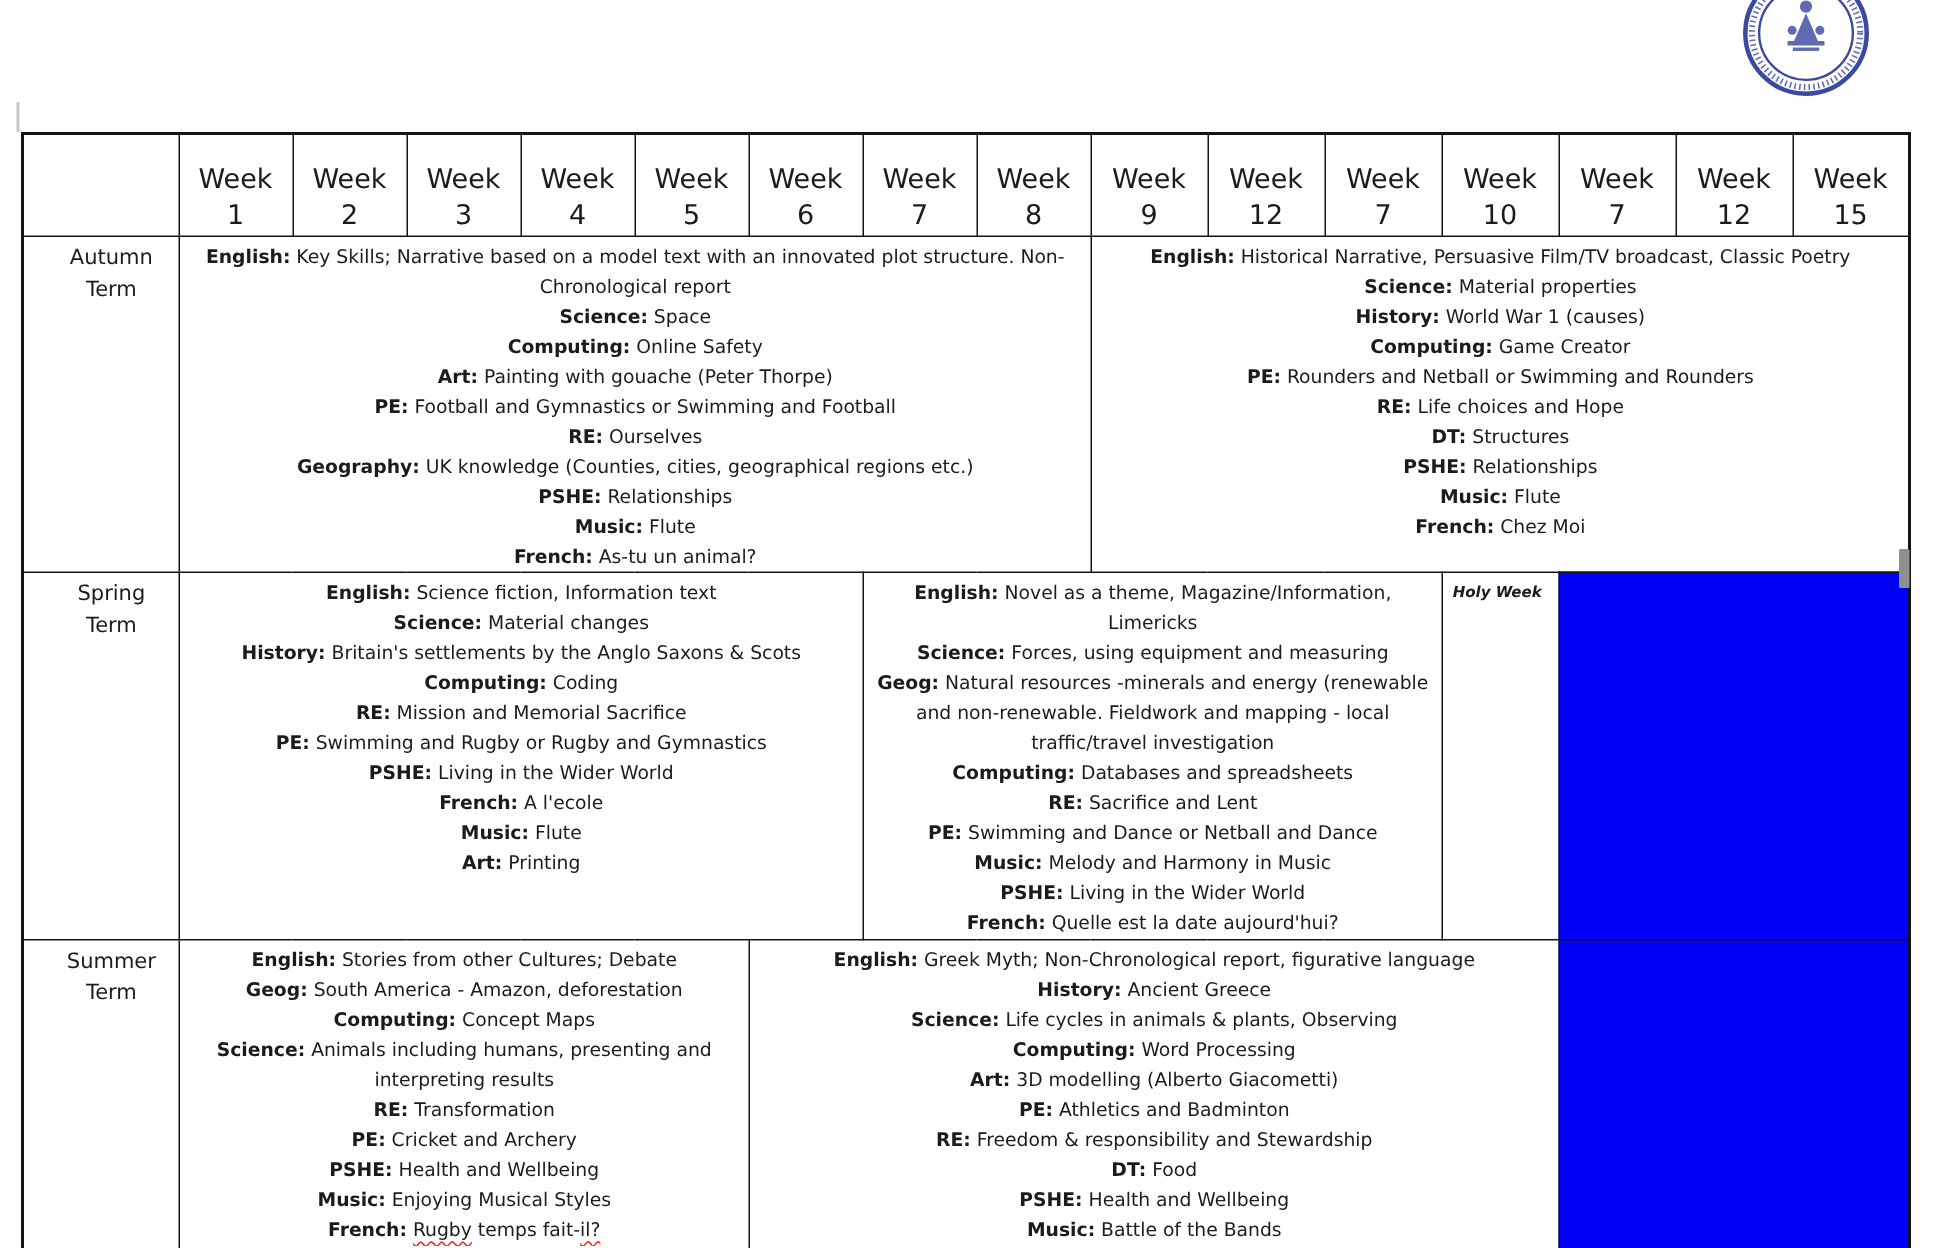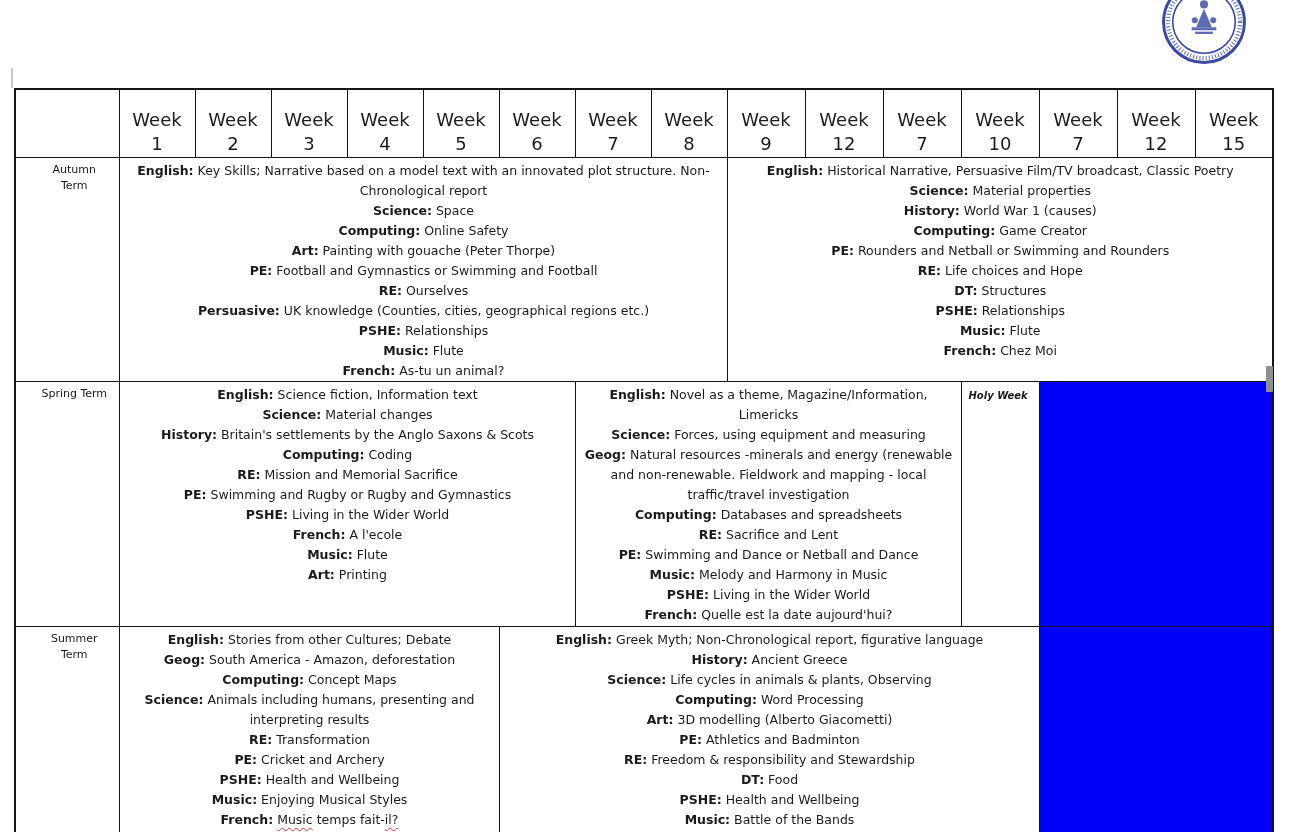--- a/index.html
+++ b/index.html
@@ -26,21 +26,21 @@
   }
   col.col-label{width:104px;}
   col.col-week-a{width:76px;}
   col.col-week-b{width:78px;}
   th,td{border:1.6px solid #141414;vertical-align:top;font-weight:normal;padding:0;}
   tr.row-head{height:52px;}
   tr.row-0{height:220px;}
   tr.row-1{height:245px;}
   tr.row-2{height:262px;}
   thead th{font-size:18px;line-height:1.35;text-align:center;padding-top:18px;}
-  th.term-label{font-size:11px;line-height:1.5;padding:4px 10px 0 24px;}
+  th.term-label{font-size:14px;line-height:1.5;padding:4px 10px 0 24px;}
   td.content{padding:3px 6px 0 7px;font-size:12.5px;line-height:20px;text-align:center;}
   td.content .line b{font-weight:bold;}
   td.note{font-size:10px;font-weight:bold;font-style:italic;line-height:19px;padding:4px 4px 0 7px;}
   td.hl{background:var(--hl,#0101f7);}
   .sq{
     text-decoration:underline;text-decoration-style:wavy;
     text-decoration-color:#e03131;text-decoration-thickness:1px;text-underline-offset:3px;
   }
 </style>
 </head>
@@ -155,21 +155,21 @@
     <tbody>
         <tr class="row-0">
           <th class="term-label">Autumn Term</th>
           <td colspan="8" class="content">
             <div class="line"><b>English:</b> Key Skills; Narrative based on a model text with an innovated plot structure. Non-Chronological report</div>
             <div class="line"><b>Science:</b> Space</div>
             <div class="line"><b>Computing:</b> Online Safety</div>
             <div class="line"><b>Art:</b> Painting with gouache (Peter Thorpe)</div>
             <div class="line"><b>PE:</b> Football and Gymnastics or Swimming and Football</div>
             <div class="line"><b>RE:</b> Ourselves</div>
-            <div class="line"><b>Persuasive:</b> UK knowledge (Counties, cities, geographical regions etc.)</div>
+            <div class="line"><b>Geography:</b> UK knowledge (Counties, cities, geographical regions etc.)</div>
             <div class="line"><b>PSHE:</b> Relationships</div>
             <div class="line"><b>Music:</b> Flute</div>
             <div class="line"><b>French:</b> As-tu un animal?</div>
           </td>
           <td colspan="7" class="content">
             <div class="line"><b>English:</b> Historical Narrative, Persuasive Film/TV broadcast, Classic Poetry</div>
             <div class="line"><b>Science:</b> Material properties</div>
             <div class="line"><b>History:</b> World War 1 (causes)</div>
             <div class="line"><b>Computing:</b> Game Creator</div>
             <div class="line"><b>PE:</b> Rounders and Netball or Swimming and Rounders</div>
@@ -212,21 +212,21 @@
           <th class="term-label">Summer Term</th>
           <td colspan="5" class="content">
             <div class="line"><b>English:</b> Stories from other Cultures; Debate</div>
             <div class="line"><b>Geog:</b> South America - Amazon, deforestation</div>
             <div class="line"><b>Computing:</b> Concept Maps</div>
             <div class="line"><b>Science:</b> Animals including humans, presenting and interpreting results</div>
             <div class="line"><b>RE:</b> Transformation</div>
             <div class="line"><b>PE:</b> Cricket and Archery</div>
             <div class="line"><b>PSHE:</b> Health and Wellbeing</div>
             <div class="line"><b>Music:</b> Enjoying Musical Styles</div>
-            <div class="line"><b>French:</b> <span class="sq">Music</span> temps fait-<span class="sq">il?</span></div>
+            <div class="line"><b>French:</b> <span class="sq">Rugby</span> temps fait-<span class="sq">il?</span></div>
           </td>
           <td colspan="7" class="content">
             <div class="line"><b>English:</b> Greek Myth; Non-Chronological report, figurative language</div>
             <div class="line"><b>History:</b> Ancient Greece</div>
             <div class="line"><b>Science:</b> Life cycles in animals &amp; plants, Observing</div>
             <div class="line"><b>Computing:</b> Word Processing</div>
             <div class="line"><b>Art:</b> 3D modelling (Alberto Giacometti)</div>
             <div class="line"><b>PE:</b> Athletics and Badminton</div>
             <div class="line"><b>RE:</b> Freedom &amp; responsibility and Stewardship</div>
             <div class="line"><b>DT:</b> Food</div>

